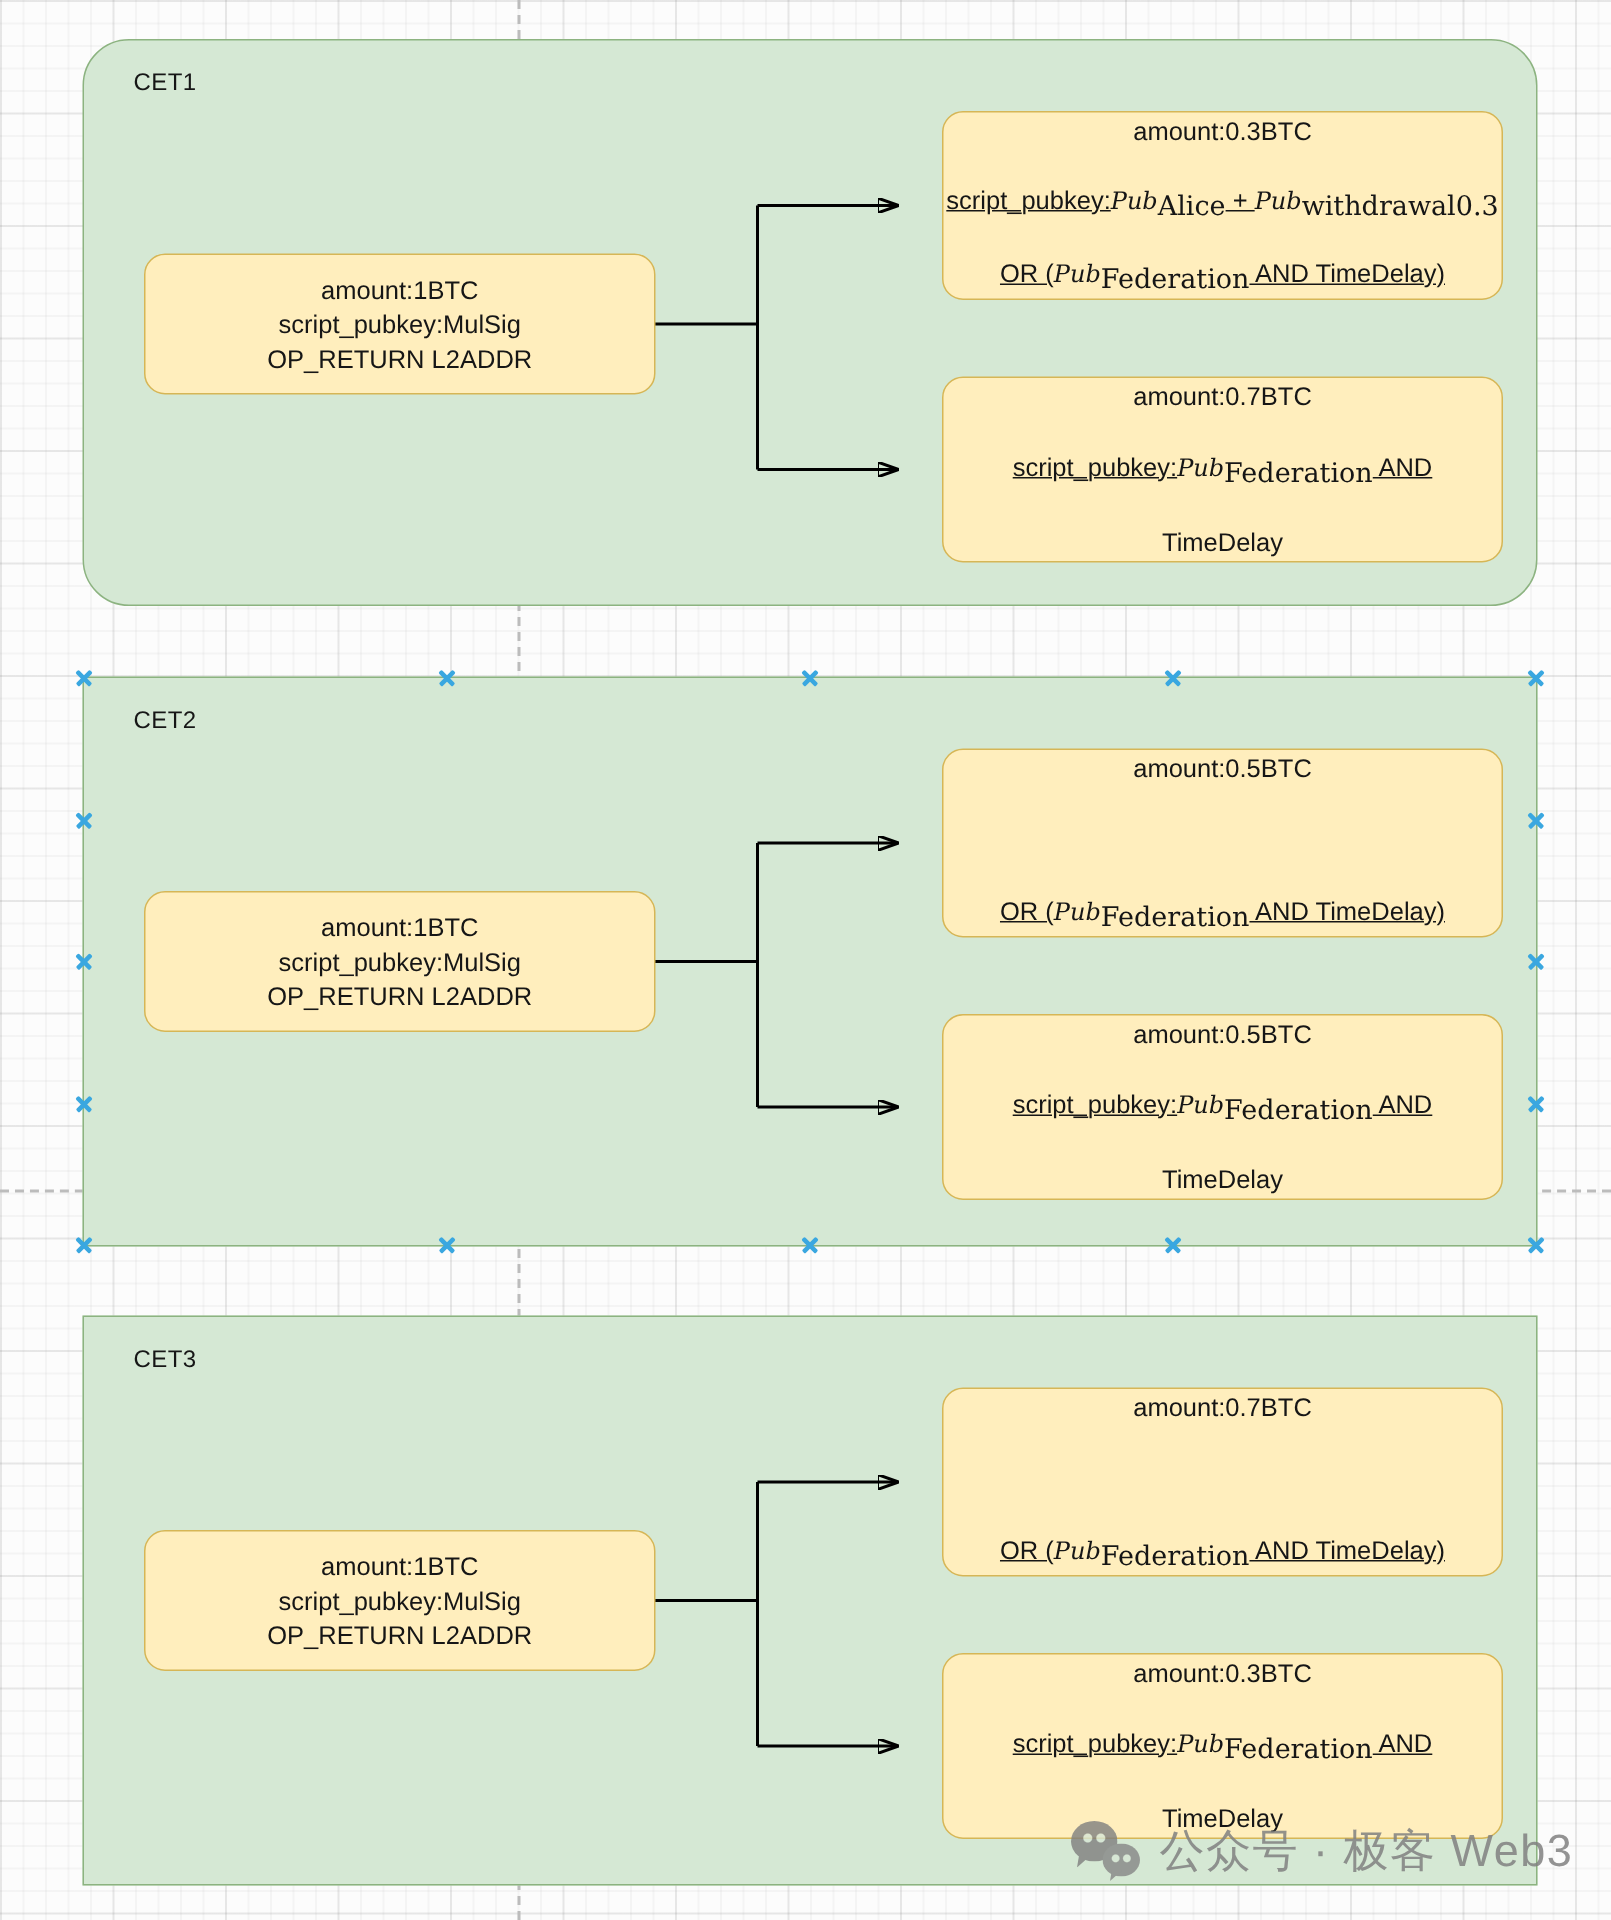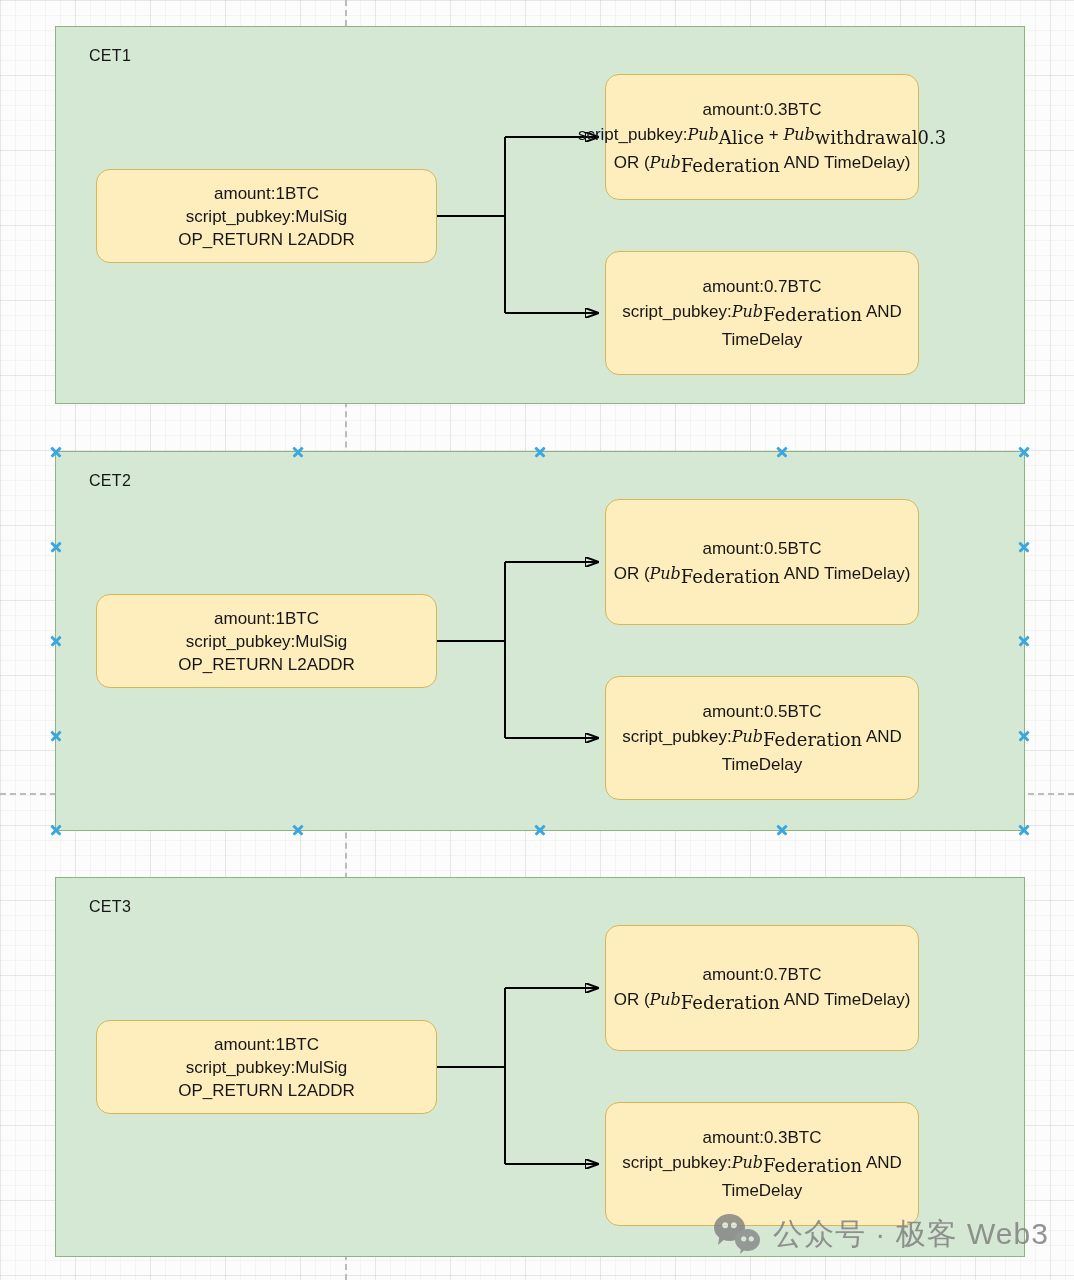--- a/index.html
+++ b/index.html
@@ -12,40 +12,40 @@
       linear-gradient(to right, rgba(110,110,110,0.055) 1px, transparent 1px),
       linear-gradient(to bottom, rgba(110,110,110,0.055) 1px, transparent 1px);
     background-size:75px 75px,75px 75px,15px 15px,15px 15px;
     font-family:"Liberation Sans", sans-serif;
     color:#161616;
   }
   .guide-v{position:absolute;left:345px;top:0;height:1280px;width:0;border-left:2px dashed #bcbcbc;z-index:0;}
   .guide-h{position:absolute;top:793px;left:0;width:1074px;height:0;border-top:2px dashed #bcbcbc;z-index:0;}
 
   .container{position:absolute;left:55px;width:968px;height:378px;background:#d5e8d4;border:1px solid #8cb380;z-index:1;}
-  #cet1{top:26px;height:376px;}
+  #cet1{top:26px;height:376px;border-radius:31px;}
   #cet2{top:451px;}
   #cet3{top:877px;}
   .cet-label{position:absolute;left:33px;top:20px;font-size:16px;letter-spacing:.3px;}
 
   .connector{position:absolute;left:0;top:0;}
   .connector path{stroke:#000;stroke-width:2;fill:none;}
 
   .node{
     position:absolute;box-sizing:border-box;
     background:#ffeebd;border:1.6px solid #d6b656;border-radius:14px;
     display:flex;flex-direction:column;justify-content:center;align-items:center;
     text-align:center;
   }
   .input-box{left:40px;top:142px;width:341px;height:94px;font-size:17px;line-height:23px;}
-  .out-box{left:549px;width:314px;font-size:17px;line-height:25px;}
+  .out-box{left:572px;width:374px;font-size:17px;line-height:25px;justify-content:space-between;}
   .out-top{top:47px;height:126px;}
   .out-bottom{top:224px;height:124px;}
   .bline{display:block;white-space:nowrap;}
-  .seg{white-space:pre;}
+  .seg{white-space:pre;text-decoration:underline;}
   .math{font-family:"DejaVu Serif", serif;font-style:italic;font-size:16px;}
   .msub{font-family:"DejaVu Serif", serif;font-size:18px;vertical-align:-4px;}
 
   .handle{position:absolute;width:12px;height:12px;margin:-6px 0 0 -6px;z-index:4;}
   .handle::before,.handle::after{
     content:"";position:absolute;left:50%;top:50%;width:13px;height:2.6px;
     background:#3aa7e0;border-radius:1px;
   }
   .handle::before{transform:translate(-50%,-50%) rotate(45deg);}
   .handle::after{transform:translate(-50%,-50%) rotate(-45deg);}

